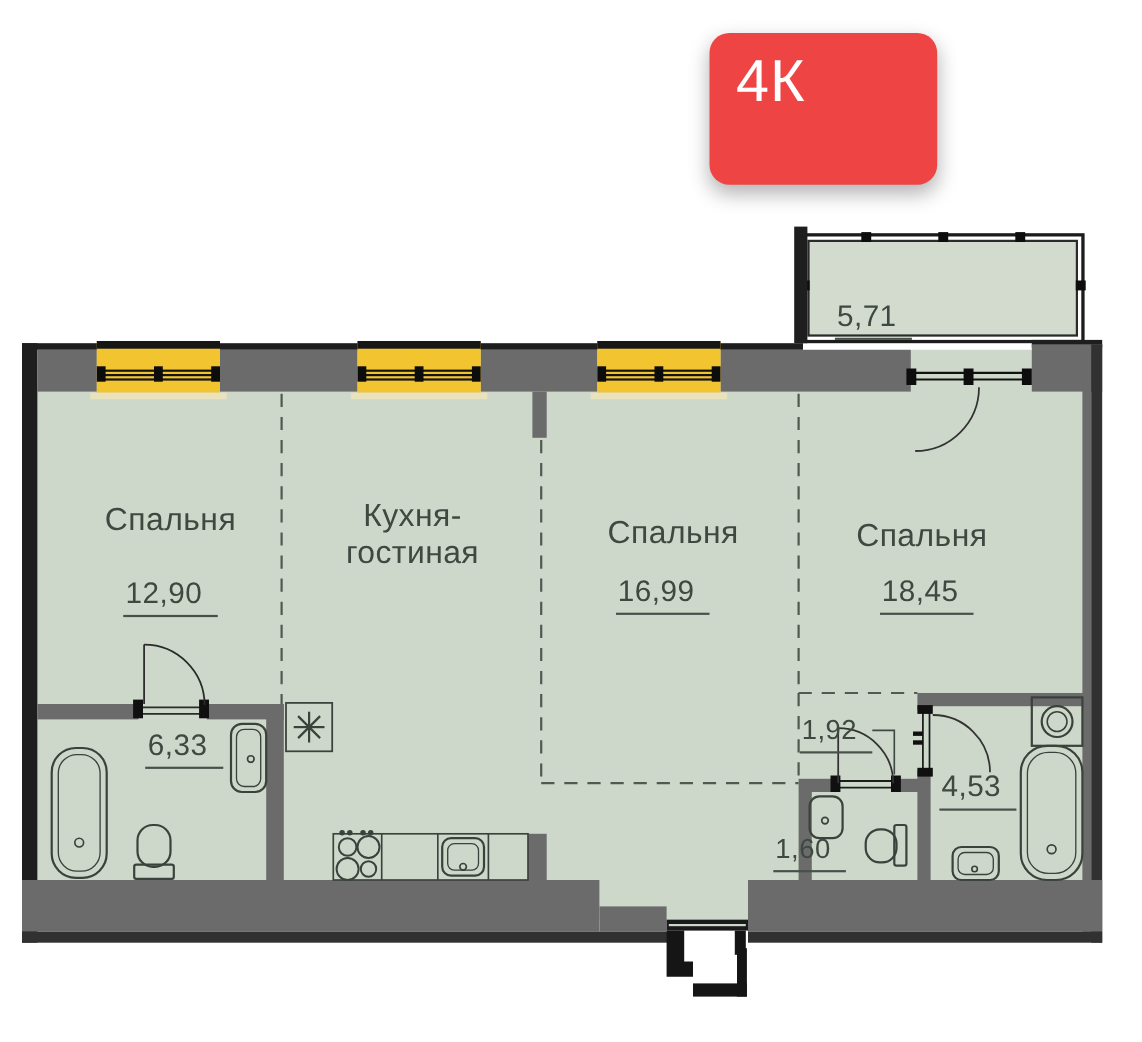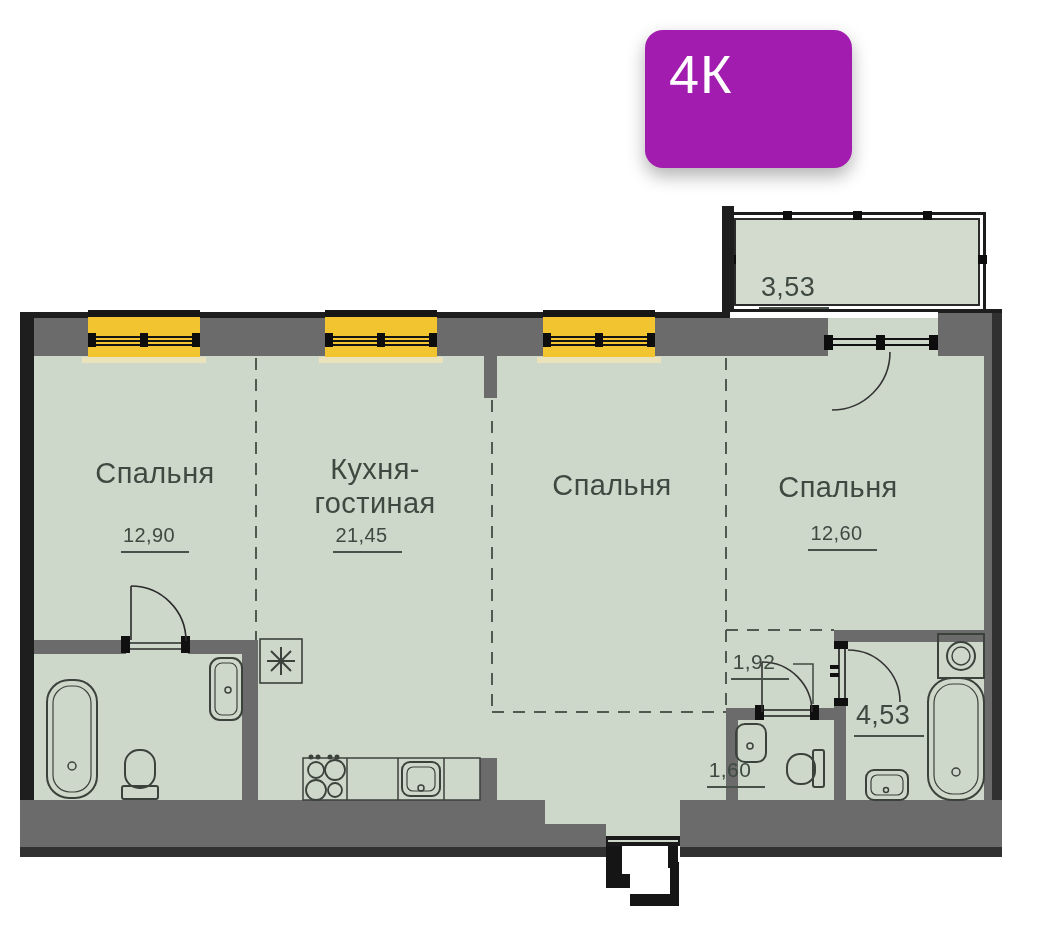--- a/index.html
+++ b/index.html
@@ -23,34 +23,34 @@
   .window .sill{position:absolute;left:-6px;top:47px;width:124px;height:6px;background:#e9e2bb;}
   
   #balcony{position:absolute;left:728px;top:212px;width:258px;height:100px;
            border:3px solid #1c1c1c;background:#fff;box-sizing:border-box;}
   #balcony .in{position:absolute;inset:3px;border:2px solid #2b2b2b;background:#d3dbce;}
   #balcony .tick{position:absolute;width:9px;height:9px;background:#0d0d0d;}
   
   .label{position:absolute;color:#3e4a41;text-align:center;letter-spacing:.4px;}
   .rname{font-size:29px;font-weight:400;line-height:1.18;}
   .area{display:inline-block;border-bottom:2px solid #46514a;padding:0 14px 4px 2px;}
-  .a-big{font-size:20px;}
+  .a-big{font-size:27px;}
   .a-mid{font-size:27px;}
-  .a-sm{font-size:21px;}
+  .a-sm{font-size:25px;}
   
   #sill{position:absolute;left:606px;top:836px;width:74px;height:10px;background:#1a1a1a;}
   #sill .line{position:absolute;left:2px;right:2px;top:4px;height:2px;background:#ced8ca;}
   svg{position:absolute;left:0;top:0;pointer-events:none;}
 </style>
 </head>
 <body>
 
 <div id="stage">
 
-  <div id="badge" style="background:#a21caf">
+  <div id="badge" style="background:#ef4444">
     <div class="t1">4К</div>
   </div>
 
   <div id="balcony">
     <div class="in"></div>
     <div class="tick" style="left:52px;top:-4px"></div>
     <div class="tick" style="left:122px;top:-4px"></div>
     <div class="tick" style="left:192px;top:-4px"></div>
     <div class="tick" style="right:-4px;top:40px"></div>
     <div class="tick" style="left:-4px;top:40px"></div>
@@ -249,25 +249,26 @@
       <rect x="866" y="770" width="42" height="30" rx="8"></rect>
       <rect x="871" y="775" width="32" height="20" rx="6" stroke-width="1.2"></rect>
       <circle cx="886" cy="790" r="2.5" stroke-width="1.5"></circle>
     </g>
   </svg>
 
   <div class="label rname" style="left:50px;top:456px;width:210px">Спальня</div>
   <div class="label a-big" style="left:50px;top:524px;width:210px"><span class="area">12,90</span></div>
 
   <div class="label rname" style="left:275px;top:452px;width:200px">Кухня-гостиная</div>
-  <div class="label a-big" style="left:275px;top:524px;width:185px"><span class="area">21,45</span></div>
 
   <div class="label rname" style="left:508px;top:468px;width:208px">Спальня</div>
+  <div class="label a-big" style="left:505px;top:522px;width:195px"><span class="area">16,99</span></div>
 
   <div class="label rname" style="left:734px;top:470px;width:208px">Спальня</div>
-  <div class="label a-big" style="left:745px;top:522px;width:195px"><span class="area">12,60</span></div>
-
+  <div class="label a-big" style="left:745px;top:522px;width:195px"><span class="area">18,45</span></div>
+
+  <div class="label a-mid" style="left:105px;top:662px;width:125px"><span class="area">6,33</span></div>
   <div class="label a-sm" style="left:722px;top:650px;width:76px"><span class="area">1,92</span></div>
   <div class="label a-sm" style="left:700px;top:758px;width:72px"><span class="area">1,60</span></div>
   <div class="label a-mid" style="left:843px;top:700px;width:92px"><span class="area">4,53</span></div>
-  <div class="label a-mid" style="left:748px;top:272px;width:92px"><span class="area">3,53</span></div>
+  <div class="label a-mid" style="left:748px;top:272px;width:92px"><span class="area">5,71</span></div>
 
 </div>
 
 </body></html>

